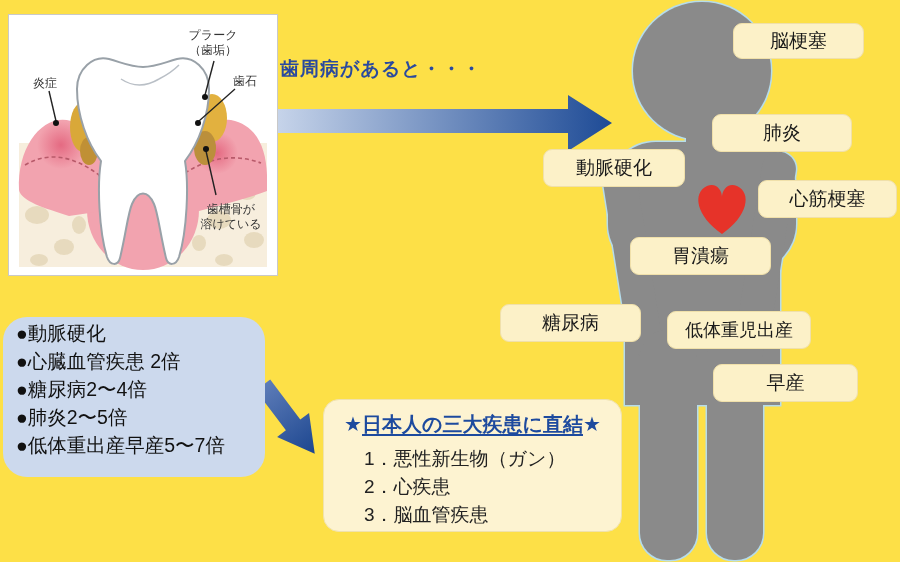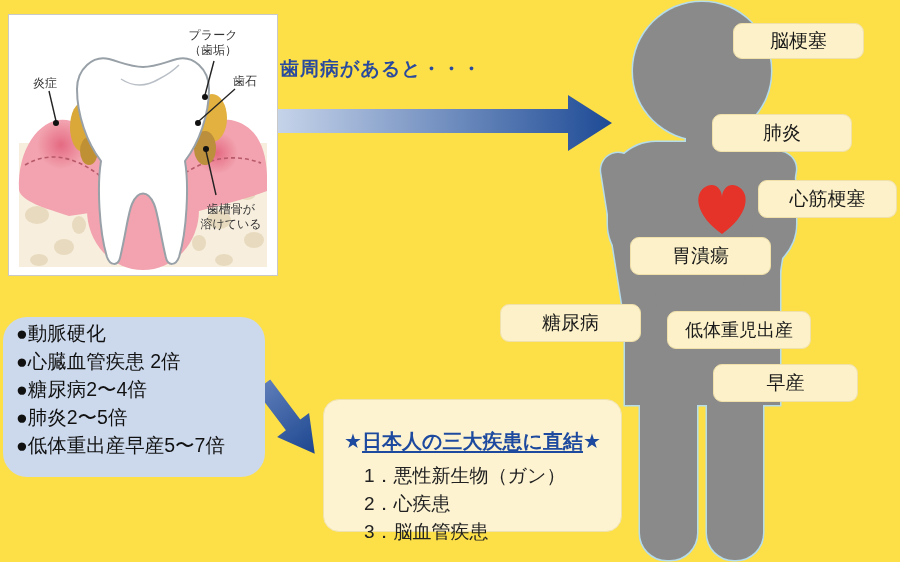--- a/index.html
+++ b/index.html
@@ -12,21 +12,21 @@
   #tooth-panel{position:absolute;left:8px;top:14px;width:270px;height:262px;background:#ffffff;border:1px solid #c9c9c9;box-sizing:border-box;z-index:1;}
   
   #arrow-caption{position:absolute;left:280px;top:56px;width:310px;font-size:19px;font-weight:bold;color:#2a4a9e;letter-spacing:1px;z-index:2;}
   
   .tag{position:absolute;z-index:2;background:#fcf1c8;border:1px solid #f0e0aa;border-radius:9px;display:flex;align-items:center;justify-content:center;font-size:19px;color:#1a1a1a;box-sizing:border-box;}
   .tag-small{font-size:18px;}
   
   #risk-box{position:absolute;left:3px;top:317px;width:262px;height:160px;background:#ccd9ed;border-radius:24px;z-index:2;box-sizing:border-box;padding:2px 8px 0 13px;}
   .risk-line{font-size:19.5px;line-height:28px;color:#111111;white-space:nowrap;}
   
-  #three-box{position:absolute;left:323px;top:399px;width:299px;height:133px;background:#fdf3d1;border:1px solid #f0e2ad;border-radius:16px;z-index:2;box-sizing:border-box;padding-top:28px;}
+  #three-box{position:absolute;left:323px;top:399px;width:299px;height:133px;background:#fdf3d1;border:1px solid #f0e2ad;border-radius:16px;z-index:2;box-sizing:border-box;padding-top:11px;}
   #three-title{text-align:center;font-size:20px;font-weight:bold;color:#1d4a9e;white-space:nowrap;}
   #three-title .underl{text-decoration:underline;text-underline-offset:3px;}
   .three-item{margin-left:40px;font-size:19px;line-height:26px;color:#222222;margin-top:2px;white-space:nowrap;}
   #three-items{margin-top:8px;}
   
   .t-label{font-size:12px;fill:#333333;}
   .t-line{stroke:#222222;stroke-width:1.4;}
   .t-dot{fill:#111111;}
 </style>
 </head>
@@ -138,20 +138,21 @@
       <text class="t-label" x="36" y="72" text-anchor="middle">炎症</text>
       <text class="t-label" x="222" y="198" text-anchor="middle">歯槽骨が</text>
       <text class="t-label" x="222" y="213" text-anchor="middle">溶けている</text>
     </svg>
   </div>
 
   <div id="arrow-caption">歯周病があると・・・</div>
 
   <div class="tag" style="left:733px;top:23px;width:131px;height:36px">脳梗塞</div>
   <div class="tag" style="left:712px;top:114px;width:140px;height:38px">肺炎</div>
+  <div class="tag" style="left:543px;top:149px;width:142px;height:38px">動脈硬化</div>
   <div class="tag" style="left:758px;top:180px;width:139px;height:38px">心筋梗塞</div>
   <div class="tag" style="left:630px;top:237px;width:141px;height:38px">胃潰瘍</div>
   <div class="tag" style="left:500px;top:304px;width:141px;height:38px">糖尿病</div>
   <div class="tag" style="left:713px;top:364px;width:145px;height:38px">早産</div>
   <div class="tag tag-small" style="left:667px;top:311px;width:144px;height:38px">低体重児出産</div>
 
   <div id="risk-box">
     <div class="risk-line">●動脈硬化</div>
     <div class="risk-line">●心臓血管疾患 2倍</div>
     <div class="risk-line">●糖尿病2〜4倍</div>

